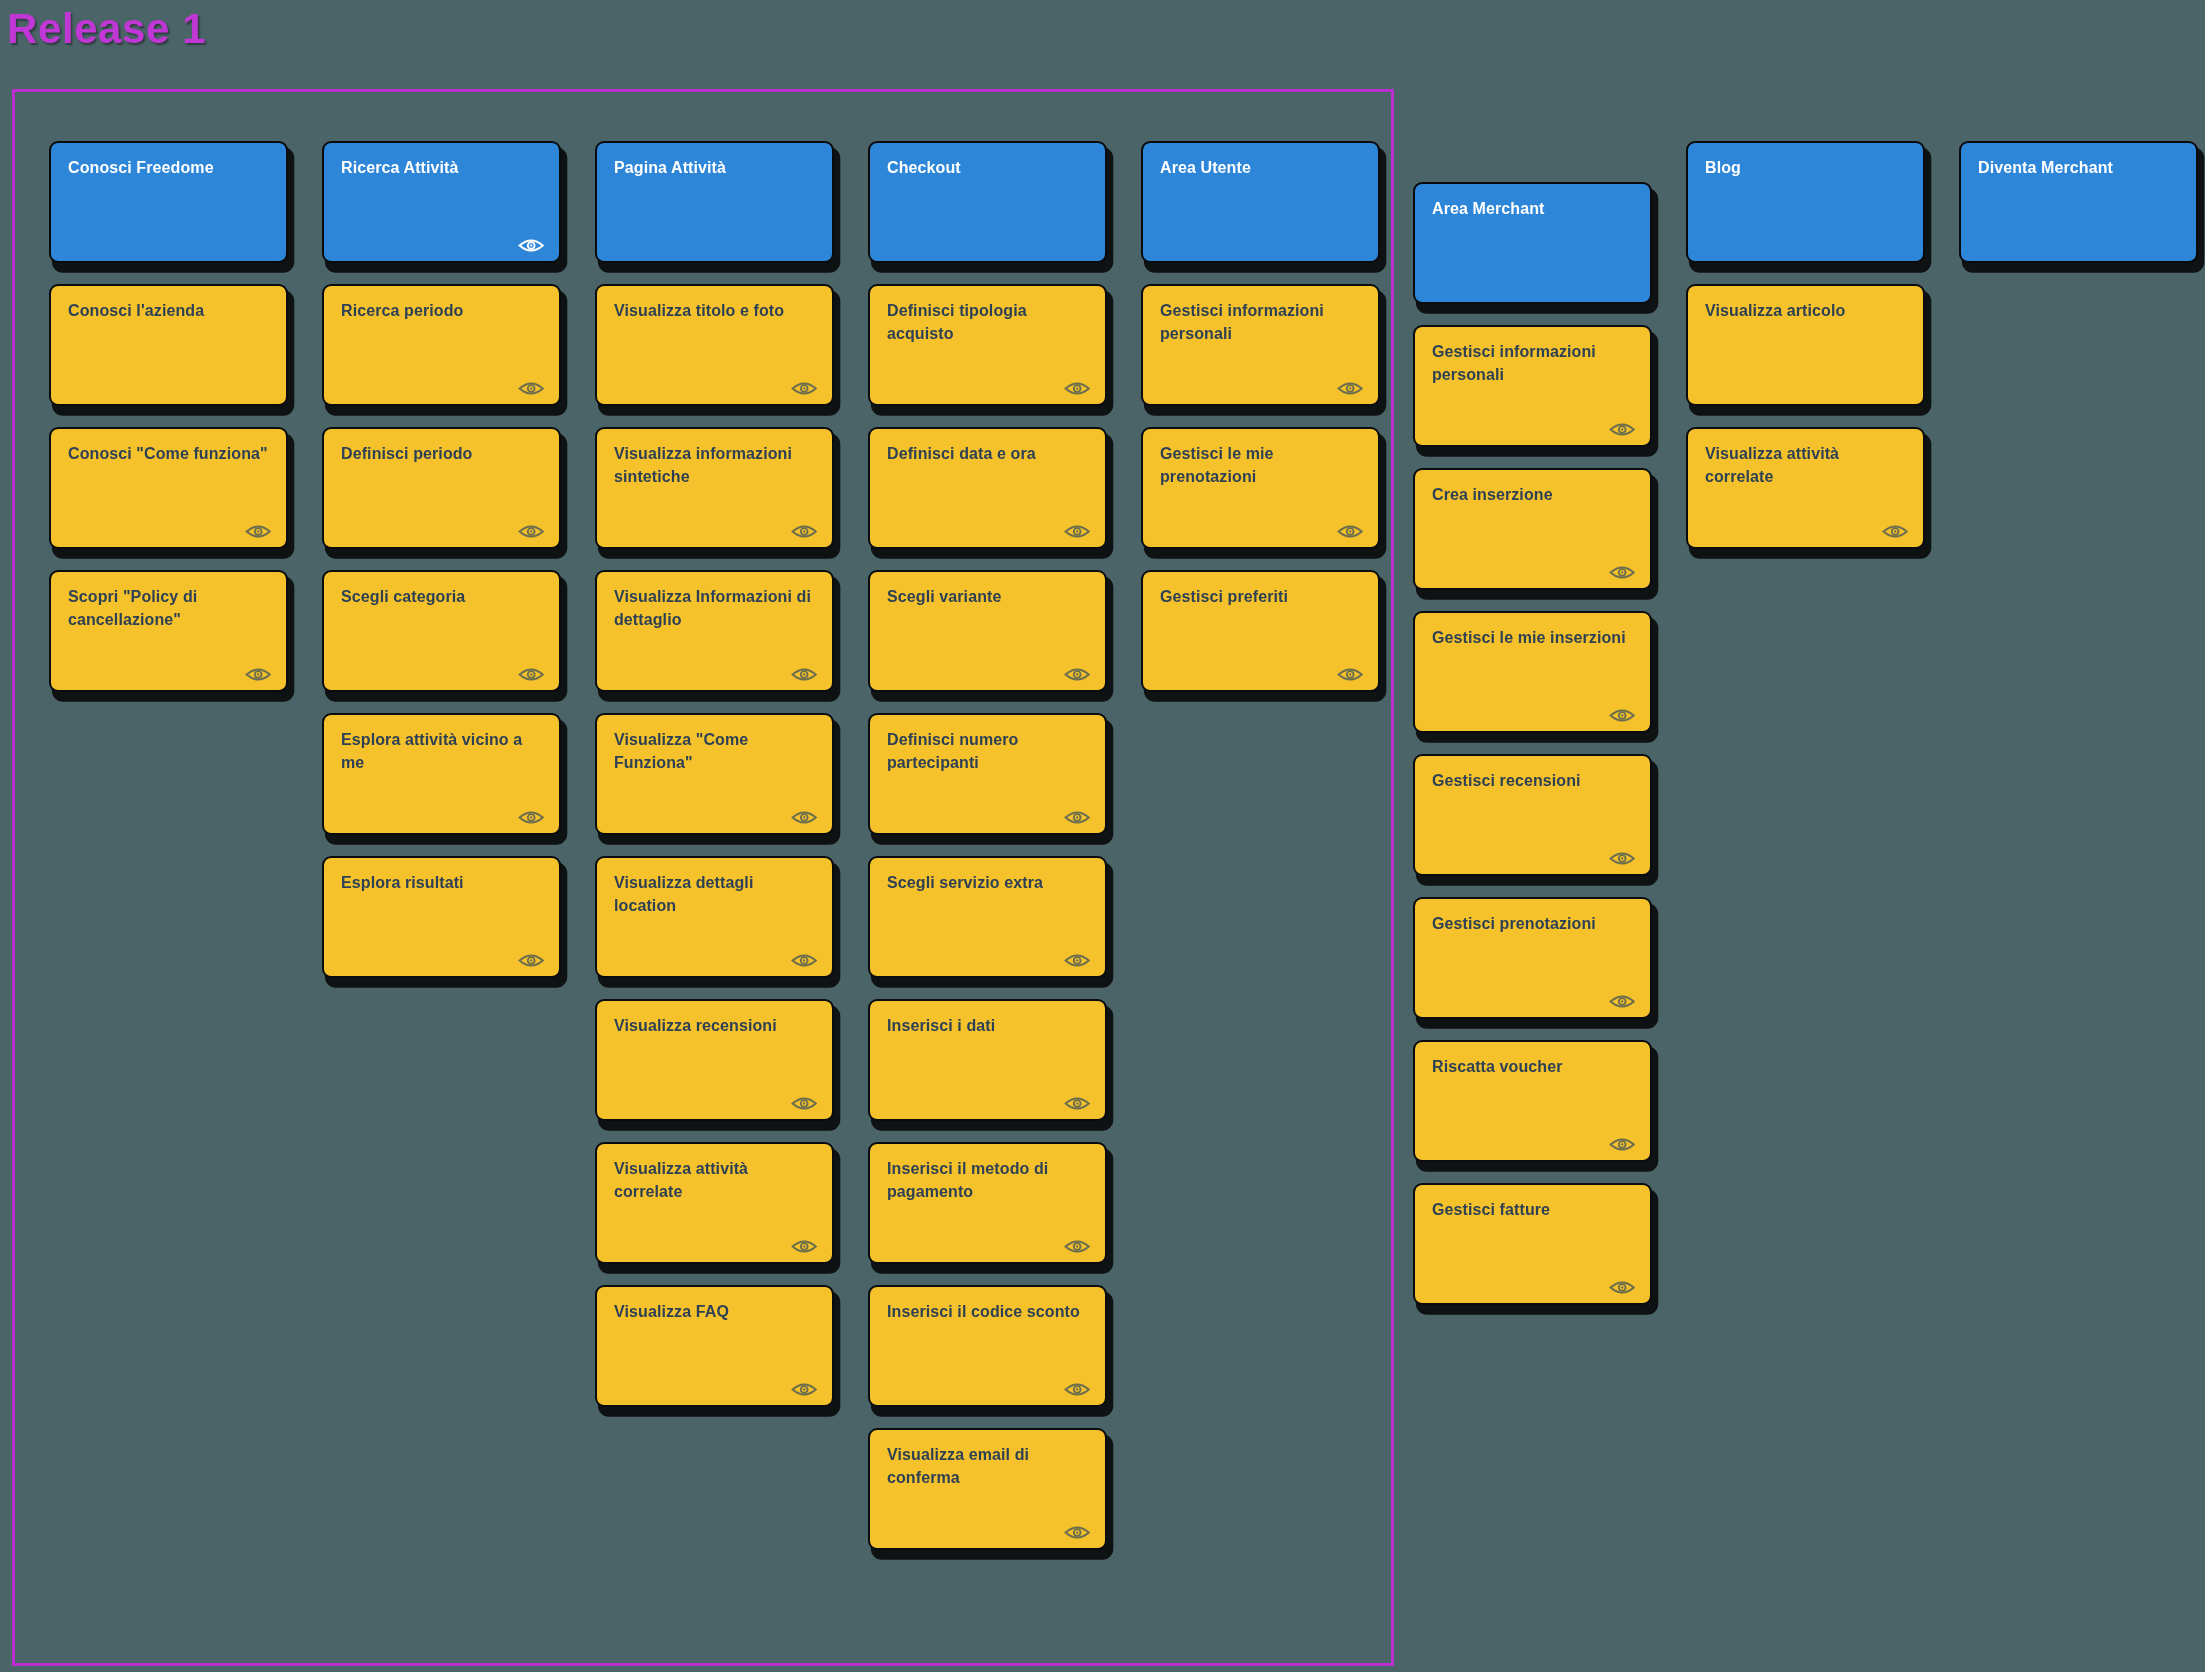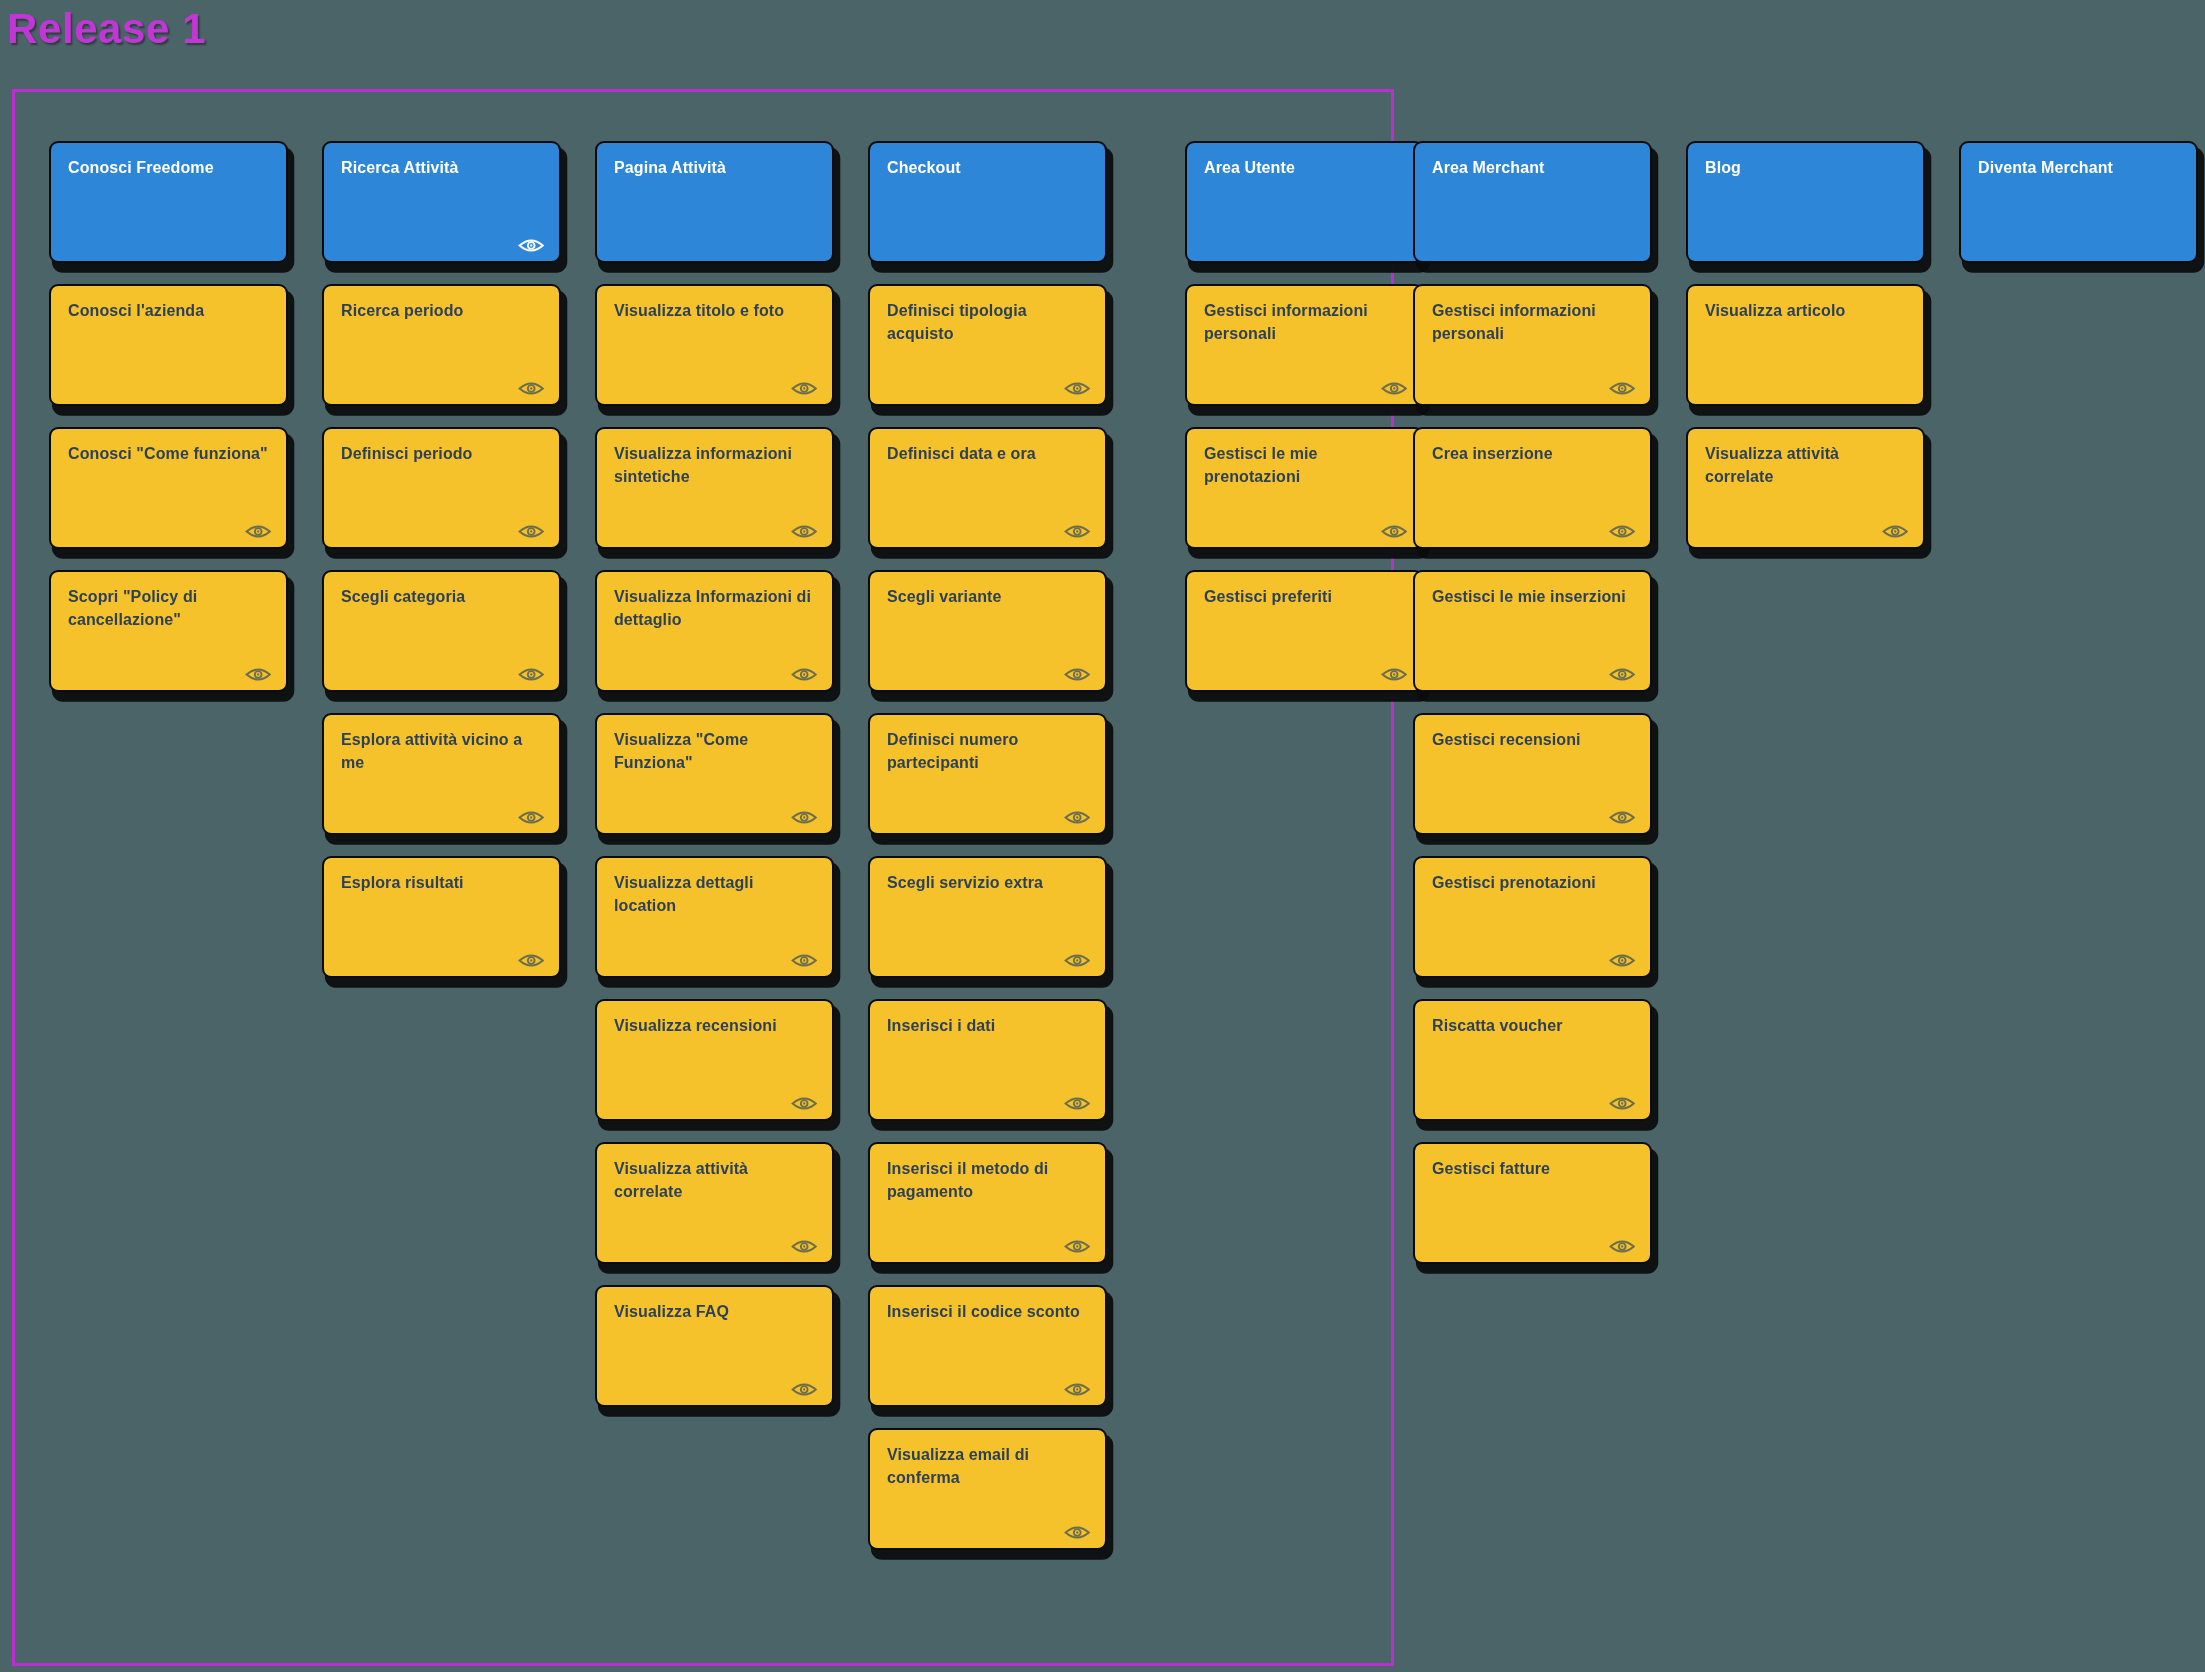--- a/index.html
+++ b/index.html
@@ -318,21 +318,21 @@
     <span class="card-label">Visualizza email di conferma</span>
     <span class="eye">
       <svg viewBox="0 0 34 22">
         <path d="M2 11 Q17 -2 32 11 Q17 24 2 11 Z" fill="none" stroke="currentColor" stroke-width="2.6"></path>
         <circle cx="17" cy="11" r="4.4" fill="none" stroke="currentColor" stroke-width="2.4"></circle>
         <circle cx="17" cy="11" r="1.5" fill="currentColor"></circle>
       </svg>
     </span>
   </div>
     </section>
-    <section class="column" style="left: 1141px; margin-left: 44px;">
+    <section class="column" style="left: 1141px;">
     <div class="card header-card">
       <span class="card-label">Area Utente</span>
 
     </div>
   <div class="card story-card">
     <span class="card-label">Gestisci informazioni personali</span>
     <span class="eye">
       <svg viewBox="0 0 34 22">
         <path d="M2 11 Q17 -2 32 11 Q17 24 2 11 Z" fill="none" stroke="currentColor" stroke-width="2.6"></path>
         <circle cx="17" cy="11" r="4.4" fill="none" stroke="currentColor" stroke-width="2.4"></circle>
@@ -354,21 +354,21 @@
     <span class="card-label">Gestisci preferiti</span>
     <span class="eye">
       <svg viewBox="0 0 34 22">
         <path d="M2 11 Q17 -2 32 11 Q17 24 2 11 Z" fill="none" stroke="currentColor" stroke-width="2.6"></path>
         <circle cx="17" cy="11" r="4.4" fill="none" stroke="currentColor" stroke-width="2.4"></circle>
         <circle cx="17" cy="11" r="1.5" fill="currentColor"></circle>
       </svg>
     </span>
   </div>
     </section>
-    <section class="column" style="left: 1413px;">
+    <section class="column" style="left: 1413px; margin-top: 41px;">
     <div class="card header-card">
       <span class="card-label">Area Merchant</span>
 
     </div>
   <div class="card story-card">
     <span class="card-label">Gestisci informazioni personali</span>
     <span class="eye">
       <svg viewBox="0 0 34 22">
         <path d="M2 11 Q17 -2 32 11 Q17 24 2 11 Z" fill="none" stroke="currentColor" stroke-width="2.6"></path>
         <circle cx="17" cy="11" r="4.4" fill="none" stroke="currentColor" stroke-width="2.4"></circle>

